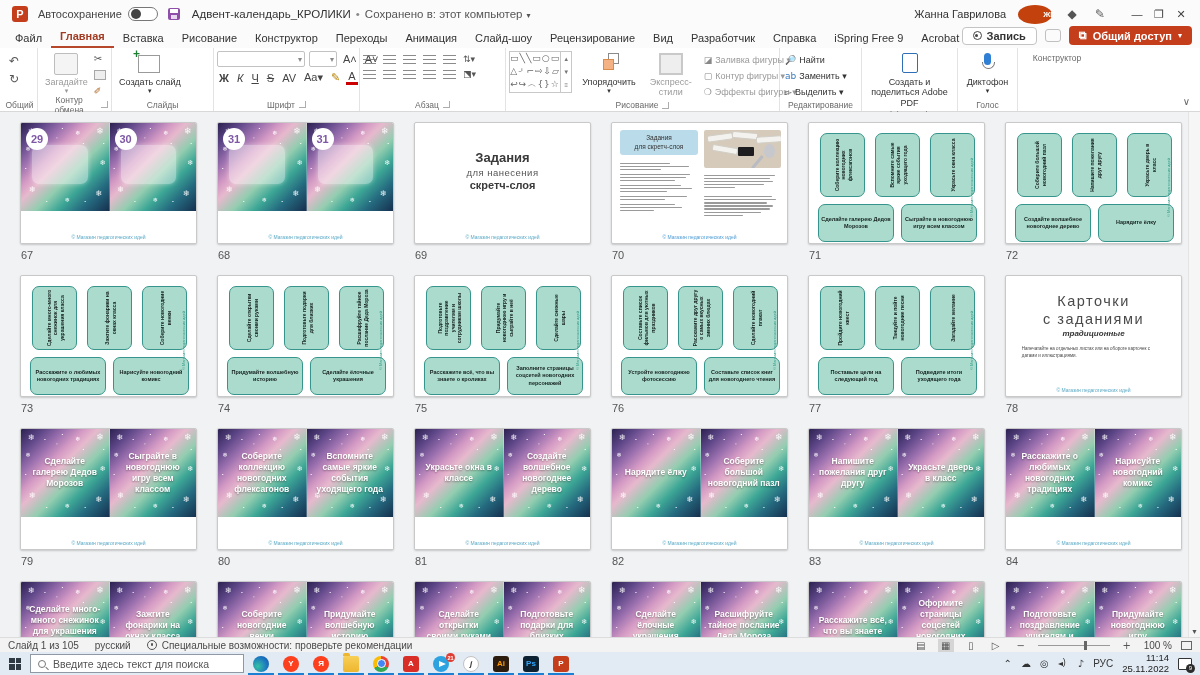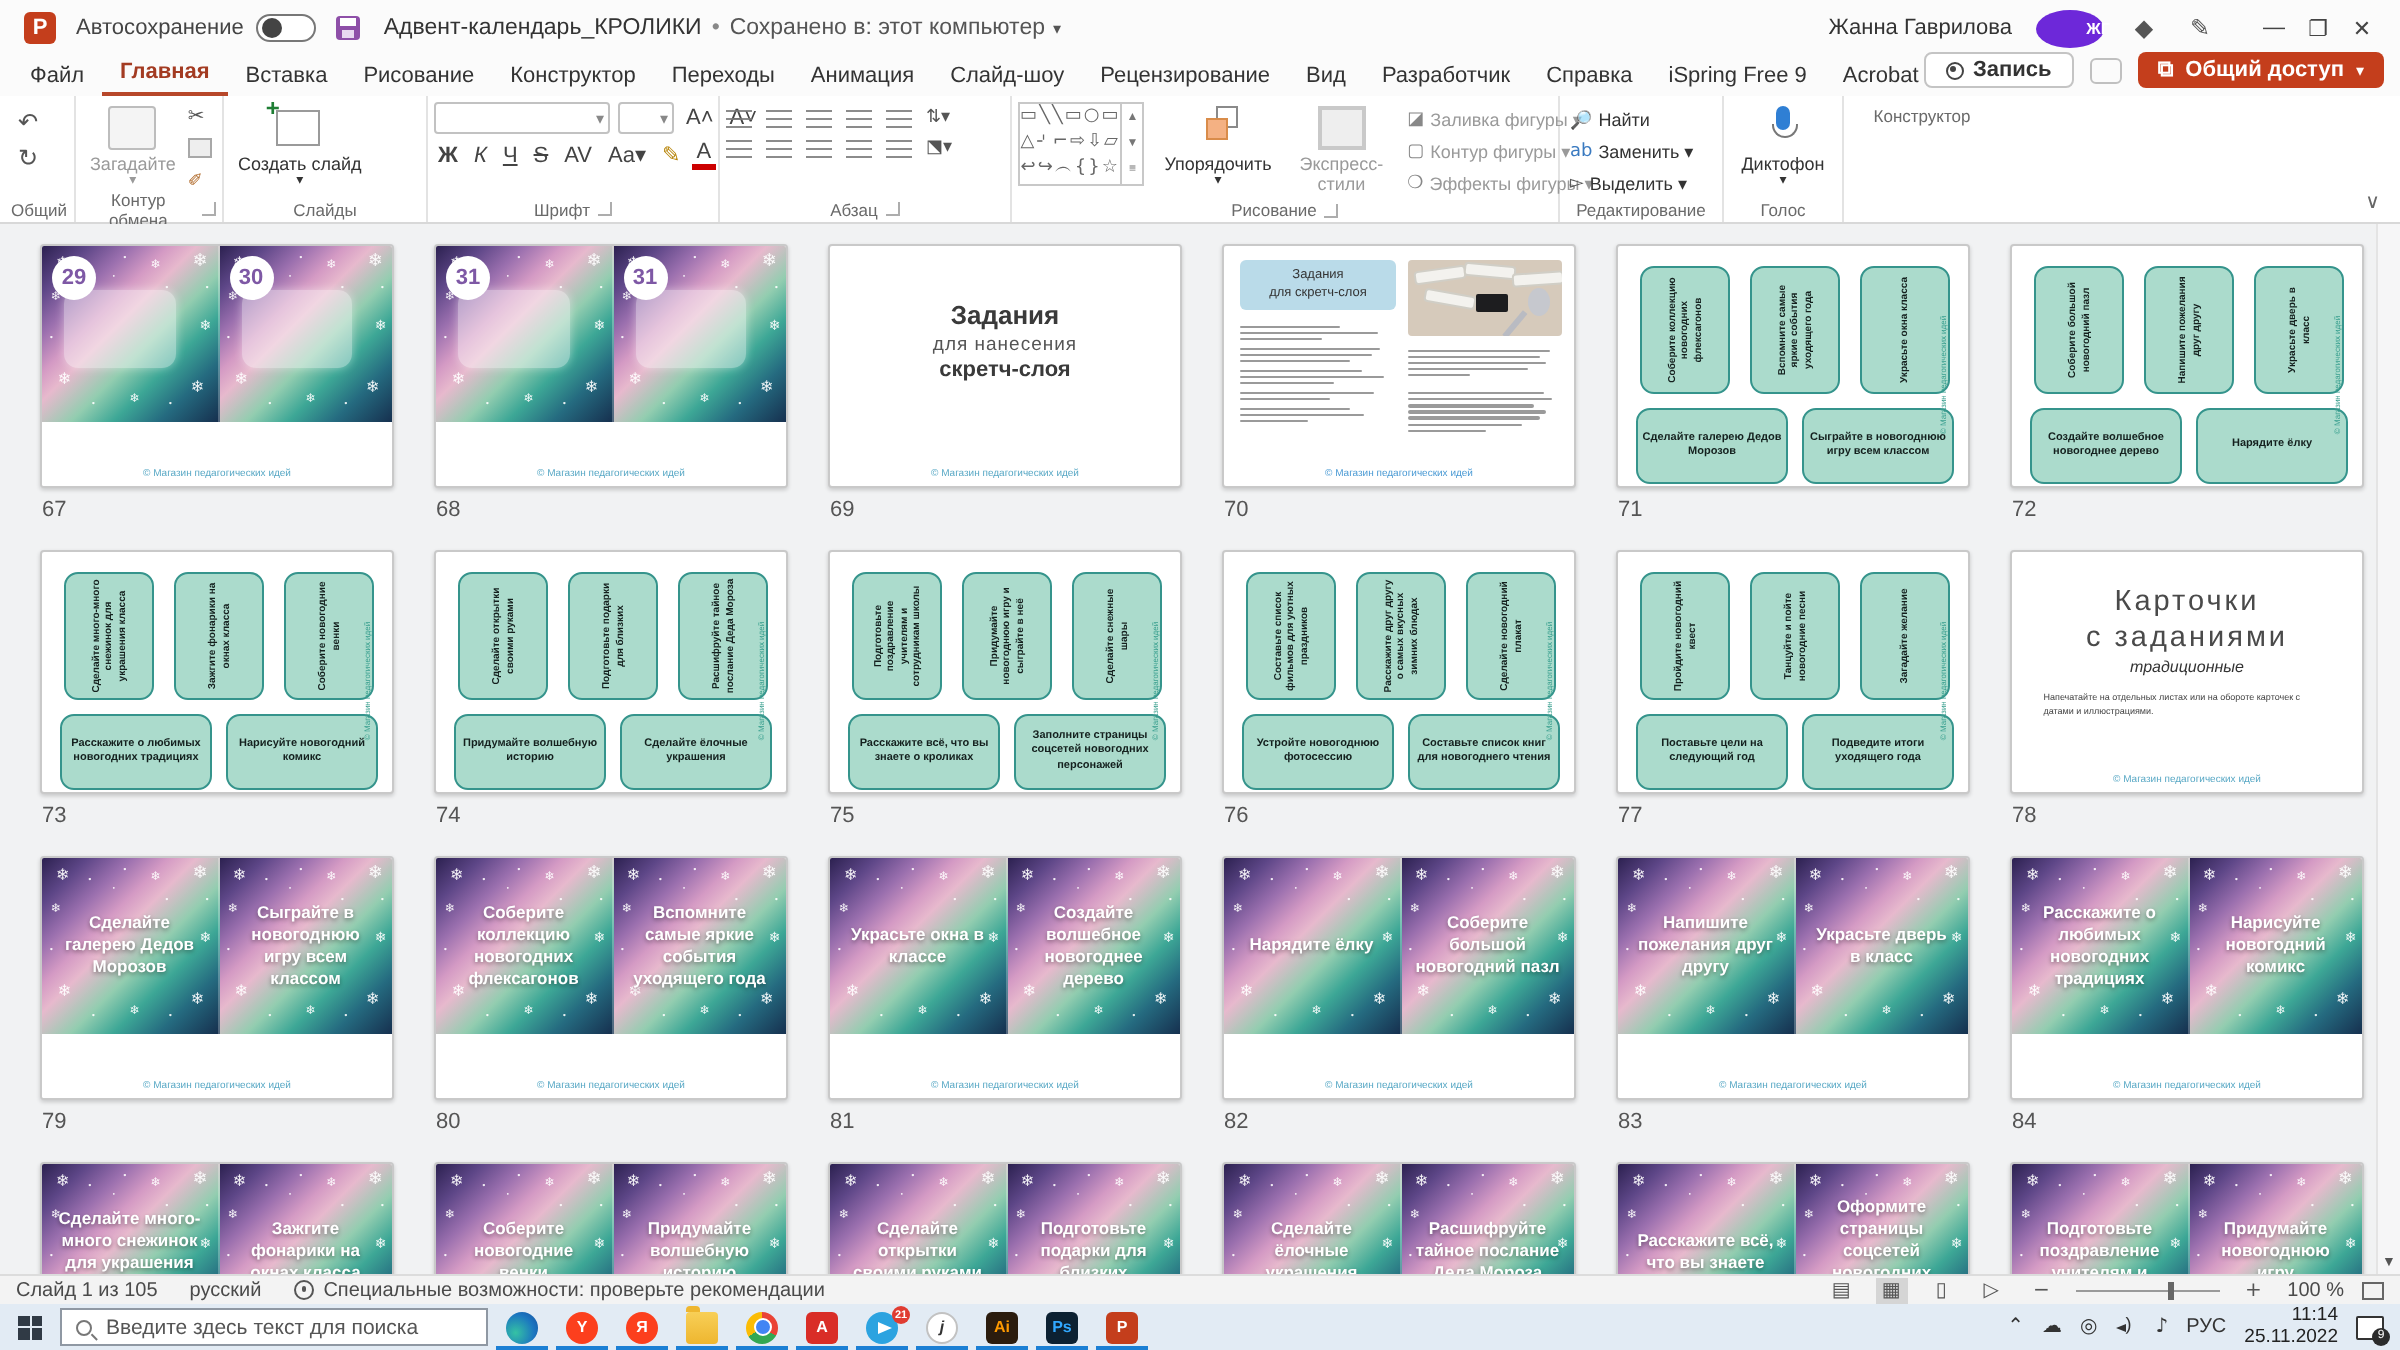--- a/index.html
+++ b/index.html
@@ -19,21 +19,21 @@
   .doc-title { font-size:11.5px; color:#333; white-space:nowrap;}
   .doc-title .sep { color:#888; margin:0 5px;}
   .doc-title .saved { color:#555;}
   .doc-title .car { font-size:8px; color:#555; margin-left:4px;}
   .tsearch { position:absolute; left:462px; top:4px; width:292px; height:20px; border:1px solid #b9b9b9; border-radius:4px; background:#fff; display:flex; align-items:center; padding:0 8px; gap:7px;}
   .mag { width:8px; height:8px; border:1.4px solid #777; border-radius:50%; position:relative; flex:none;}
   .mag:after { content:""; position:absolute; width:4px; height:1.4px; background:#777; transform:rotate(45deg); left:6px; top:7px;}
   .tsearch span { font-size:11px; color:#666;}
   .tb-right { margin-left:auto; display:flex; align-items:center; gap:12px;}
   .uname { font-size:11px; color:#333;}
-  .avatar { width:34px; height:19px; border-radius:50%; background:#6d28d9; color:#fff; font-size:8px; font-weight:bold; display:flex; align-items:center; justify-content:center;padding-left:28px;}
+  .avatar { width:34px; height:19px; border-radius:50%; background:#c2410c; color:#fff; font-size:8px; font-weight:bold; display:flex; align-items:center; justify-content:center;padding-left:28px;}
   .tico { font-size:12px; color:#555; width:16px; text-align:center;}
   .winctl { display:flex; gap:0; margin-left:6px;}
   .winctl span { width:22px; text-align:center; font-size:11px; color:#444;}
 
   
   .tabrow { height:20px; display:flex; align-items:flex-end; padding:0 6px; background:#fbfbfb; position:relative;}
   .tab { font-size:11px; color:#333; padding:2px 9px 4px; white-space:nowrap; }
   .tab.active { color:#a33b22; font-weight:bold; border-bottom:2.5px solid #b7472a;}
   .tab-right { position:absolute; right:8px; top:-2px; display:flex; align-items:center; gap:8px;}
   .rec-btn { border:1px solid #c4c4c4; border-radius:4px; background:#fff; font-size:11px; font-weight:bold; color:#333; padding:2px 10px; display:flex; gap:5px; align-items:center;}
@@ -103,21 +103,21 @@
   .mh { position:absolute; top:81px; width:76px; height:38px; background:#abdbcc; border:1px solid #35948c; border-radius:7px; display:flex; align-items:center; justify-content:center; text-align:center; font-size:5.5px; line-height:1.3; color:#14201e; font-weight:bold; padding:2px;}
   .sidefoot { position:absolute; right:-17px; top:52%; transform:rotate(-90deg); font-size:4px; color:#3aa08f; white-space:nowrap;}
 
   
   .t69 { padding-top:27px; text-align:center;}
   .t69 .l1 { font-size:13px; font-weight:bold; color:#3a3a3a;}
   .t69 .l2 { font-size:9.5px; color:#555; letter-spacing:.5px; margin-top:2px;}
   .t69 .l3 { font-size:11px; font-weight:bold; color:#3a3a3a; margin-top:1px;}
   .t78 { padding-top:16px; text-align:center;}
   .t78 .k { font-size:14.5px; color:#4a4a4a; letter-spacing:1.5px; line-height:1.25;}
-  .t78 .sub { font-size:8px; font-weight:normal; font-style:italic; color:#333; margin-top:1px;}
+  .t78 .sub { font-size:8px; font-weight:bold; font-style:italic; color:#333; margin-top:1px;}
   .t78 .body { font-size:4.5px; color:#444; width:82%; margin:8px auto 0; text-align:left; line-height:1.5;}
   .cfoot { position:absolute; left:0; right:0; bottom:3px; text-align:center; font-size:5px; color:#58a8c5;}
 
   
   .ihead { position:absolute; left:8px; top:7px; width:78px; height:25px; background:#badbe9; border-radius:3px; display:flex; align-items:center; justify-content:center; text-align:center; font-size:6.5px; line-height:1.35; color:#333;}
   .bar { height:1.3px; background:#9a9a9a; margin:1.8px 0; border-radius:1px;}
   .ilist { position:absolute; left:8px; top:38px; width:78px;}
   .ilist .item { margin-bottom:3.5px;}
   .photo { position:absolute; left:92px; top:7px; width:77px; height:38px; background:#d6cabb; border-radius:2px; overflow:hidden;}
   .tape { position:absolute; background:#f3f2ee; border:0.5px solid #d0cec6; border-radius:2px; width:26px; height:7px;}
@@ -382,20 +382,31 @@
             </div>
         <div class="sbtn">
               <span class="glyph">▻</span>
               <span>Выделить ▾</span>
             </div>
       </div>
         </div>
       <div class="rlabel">Редактирование</div>
     </div>
 
+    <div class="rgroup" style="width:96px">
+      <div class="rbody" style="justify-content:center;width:100%">
+        <div class="bigbtn">
+          <div class="bi" style="display:flex;justify-content:center">
+              <div class="pdf-ic"></div>
+            </div>
+          <span style="width:86px">Создать и поделиться Adobe PDF</span>
+        </div>
+      </div>
+      <div class="rlabel">Adobe Acrobat</div>
+    </div>
 
     <div class="rgroup" style="width:60px">
       <div class="rbody" style="justify-content:center;width:100%">
         <div class="bigbtn">
           <div class="bi" style="display:flex;justify-content:center">
               <div class="mic"></div>
             </div>
           <span>Диктофон</span>
             <span style="font-size:7px">▾</span>
         </div>

